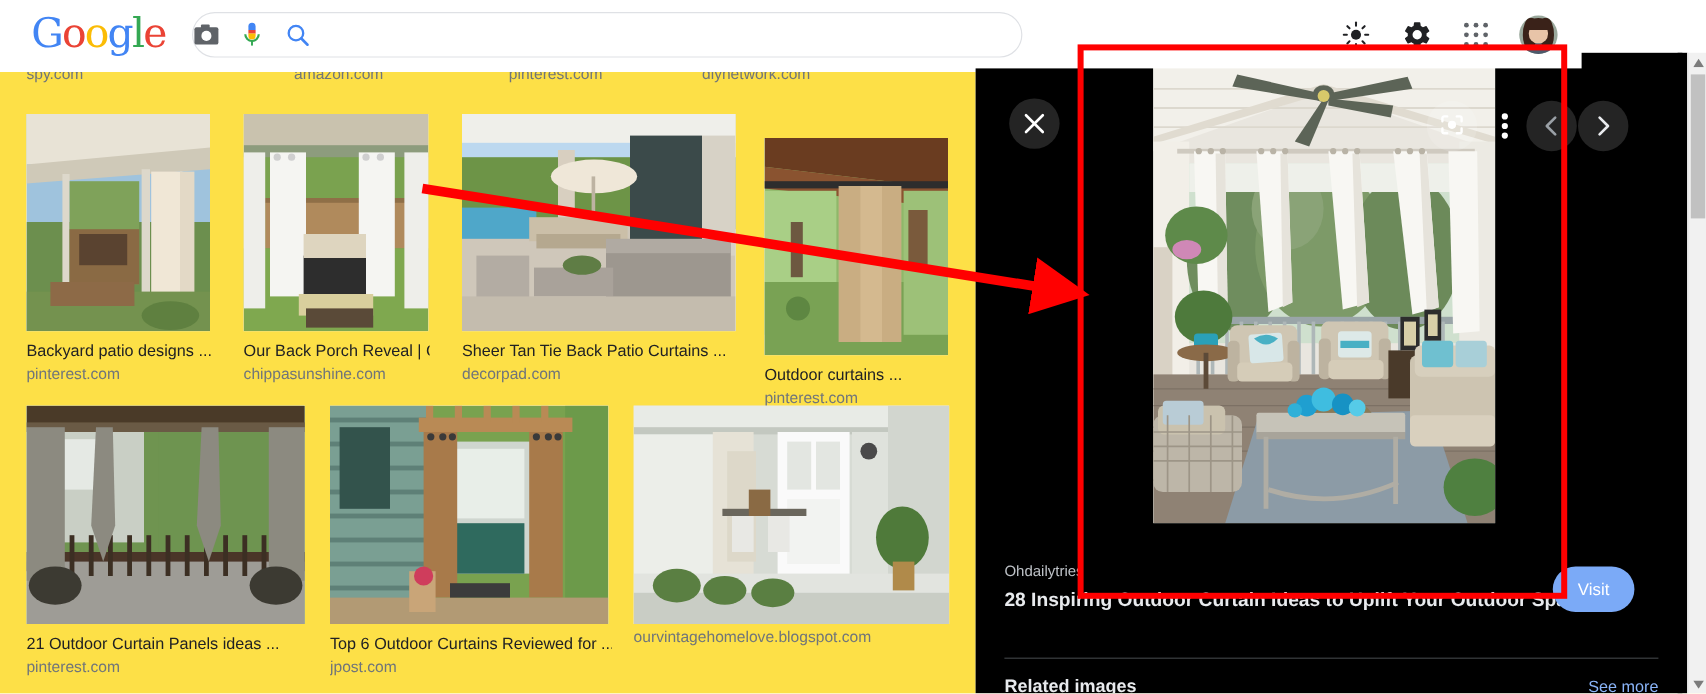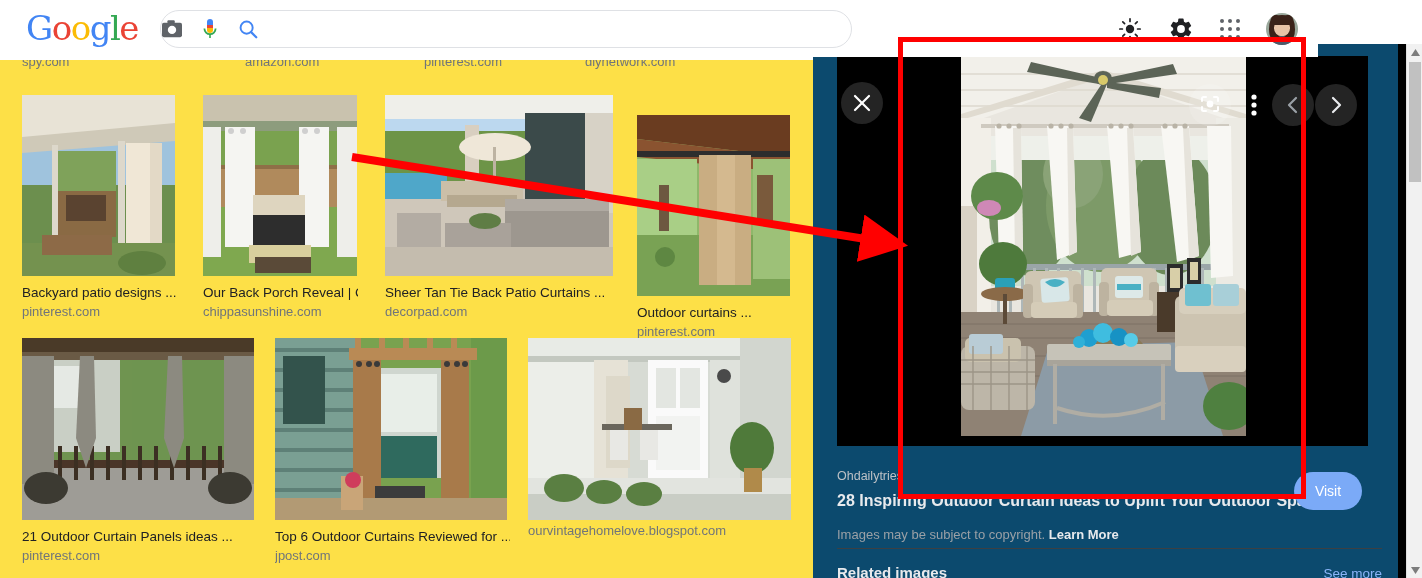--- a/index.html
+++ b/index.html
@@ -84,21 +84,21 @@
     white-space:nowrap; overflow:hidden; cursor:pointer;
   }
   .tile .t-dom {
     margin-top:3px; font-size:13px; color:#70757a; line-height:16px;
     white-space:nowrap; overflow:hidden;
   }
 
   
   .viewer {
     position:absolute; left:813px; top:44px; width:589px; height:534px;
-    background:#0c4a6e; z-index:20; overflow:hidden;
+    background:#000000; z-index:20; overflow:hidden;
   }
   .stage {
     position:absolute; left:24px; top:12px; width:531px; height:390px;
     background:#000;
   }
   .stage-img {
     position:absolute; left:124px; top:0px; width:285px; height:380px;
     overflow:hidden; background:#cfd5cf;
   }
   .viewer-toolbar {
@@ -699,24 +699,20 @@
       <div class="circ-btn" style="left:502px; top:40px;">
         <svg width="16" height="18" viewBox="0 0 16 18">
           <polyline points="5,2 12,9 5,16" stroke="#e8eaed" stroke-width="2.2" fill="none" stroke-linecap="round" stroke-linejoin="round"></polyline>
         </svg>
       </div>
     </div>
 
     <div class="meta">
       <div class="src">Ohdailytries</div>
       <div class="ttl">28 Inspiring Outdoor Curtain Ideas to Uplift Your Outdoor Space</div>
-      <div class="cpy">
-        <span>Images may be subject to copyright.</span>
-        <b>Learn More</b>
-      </div>
       <button class="visit-btn">Visit</button>
     </div>
 
     <div class="divider"></div>
 
     <div class="related">
       <span class="r-ttl">Related images</span>
       <span class="r-more">See more</span>
     </div>
   </div>

